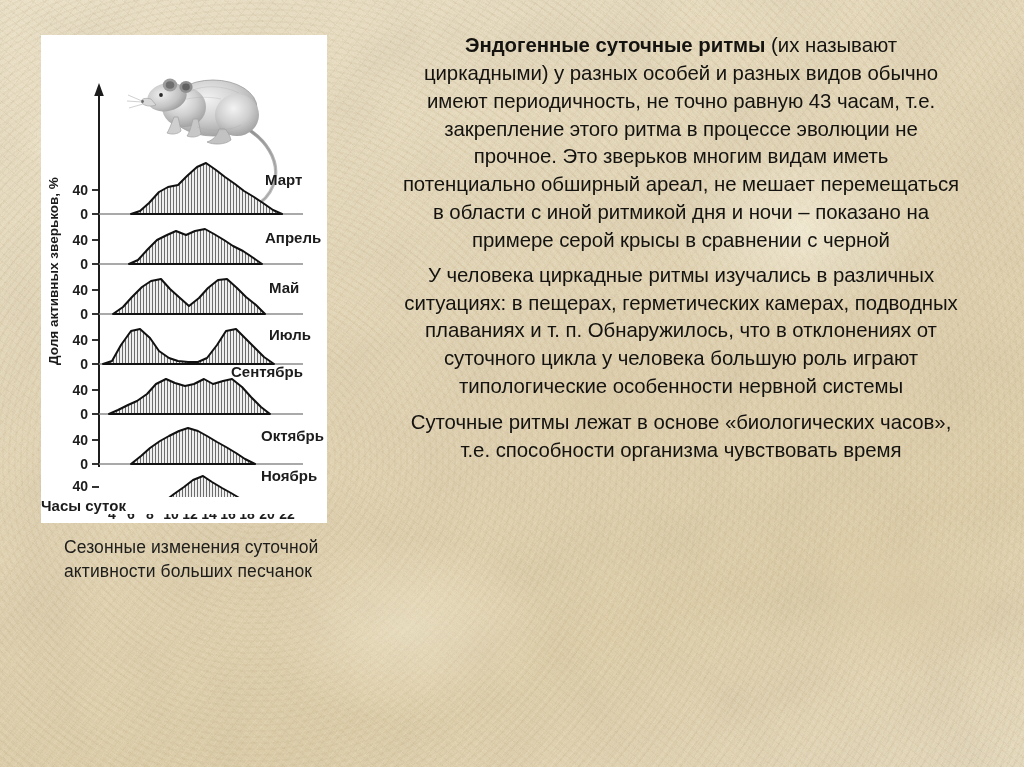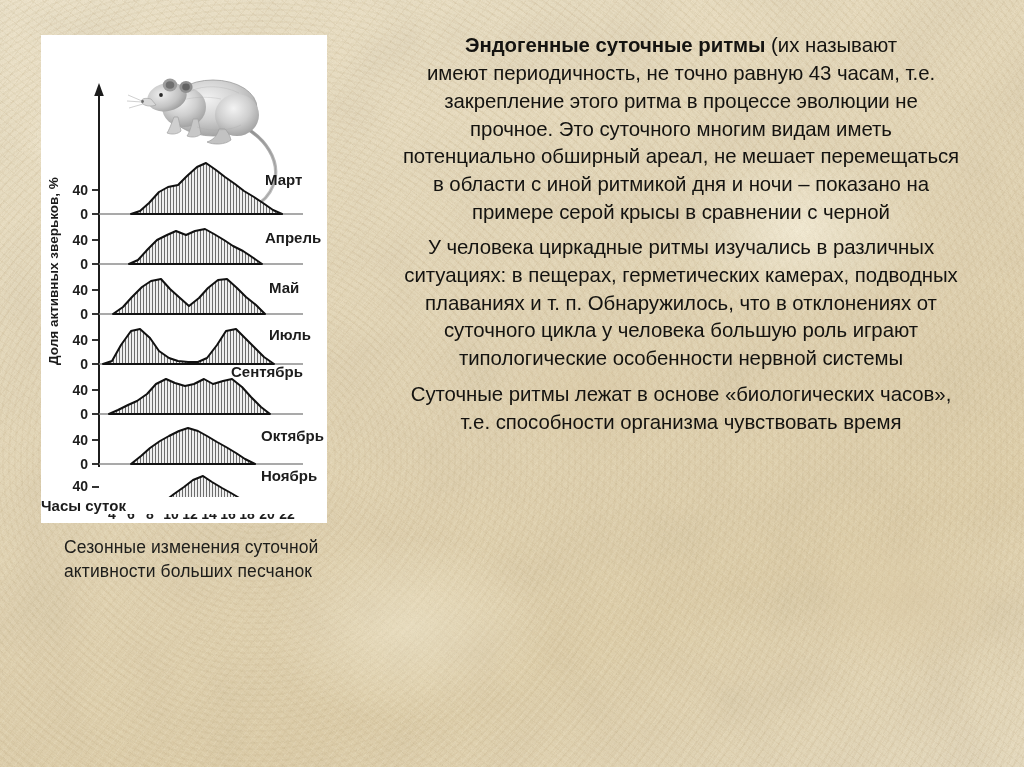--- a/index.html
+++ b/index.html
@@ -321,23 +321,24 @@
   <div id="figure-caption">
     <span class="ln">Сезонные изменения</span>
     <span class="ln">суточной активности</span>
     <span class="ln">больших песчанок</span>
   </div>
 
   <div id="body-text">
 
     <p class="para center" id="para-1">
       <span class="ln"><span class="lead">Эндогенные суточные ритмы</span><span> (их называют</span></span>
+      <span class="ln">циркадными) у разных особей и разных видов обычно</span>
       <span class="ln">имеют периодичность, не точно равную 43 часам, т.е.</span>
       <span class="ln">закрепление этого ритма в процессе эволюции не</span>
-      <span class="ln">прочное. Это суточного многим видам иметь</span>
+      <span class="ln">прочное. Это зверьков многим видам иметь</span>
       <span class="ln">потенциально обширный ареал, не мешает перемещаться</span>
       <span class="ln">в области с иной ритмикой дня и ночи – показано на</span>
       <span class="ln">примере серой крысы в сравнении с черной</span>
     </p>
 
     <p class="para center" id="para-2">
       <span class="ln">У человека циркадные ритмы изучались в различных</span>
       <span class="ln">ситуациях: в пещерах, герметических камерах, подводных</span>
       <span class="ln">плаваниях и т. п. Обнаружилось, что в отклонениях от</span>
       <span class="ln">суточного цикла у человека большую роль играют</span>

